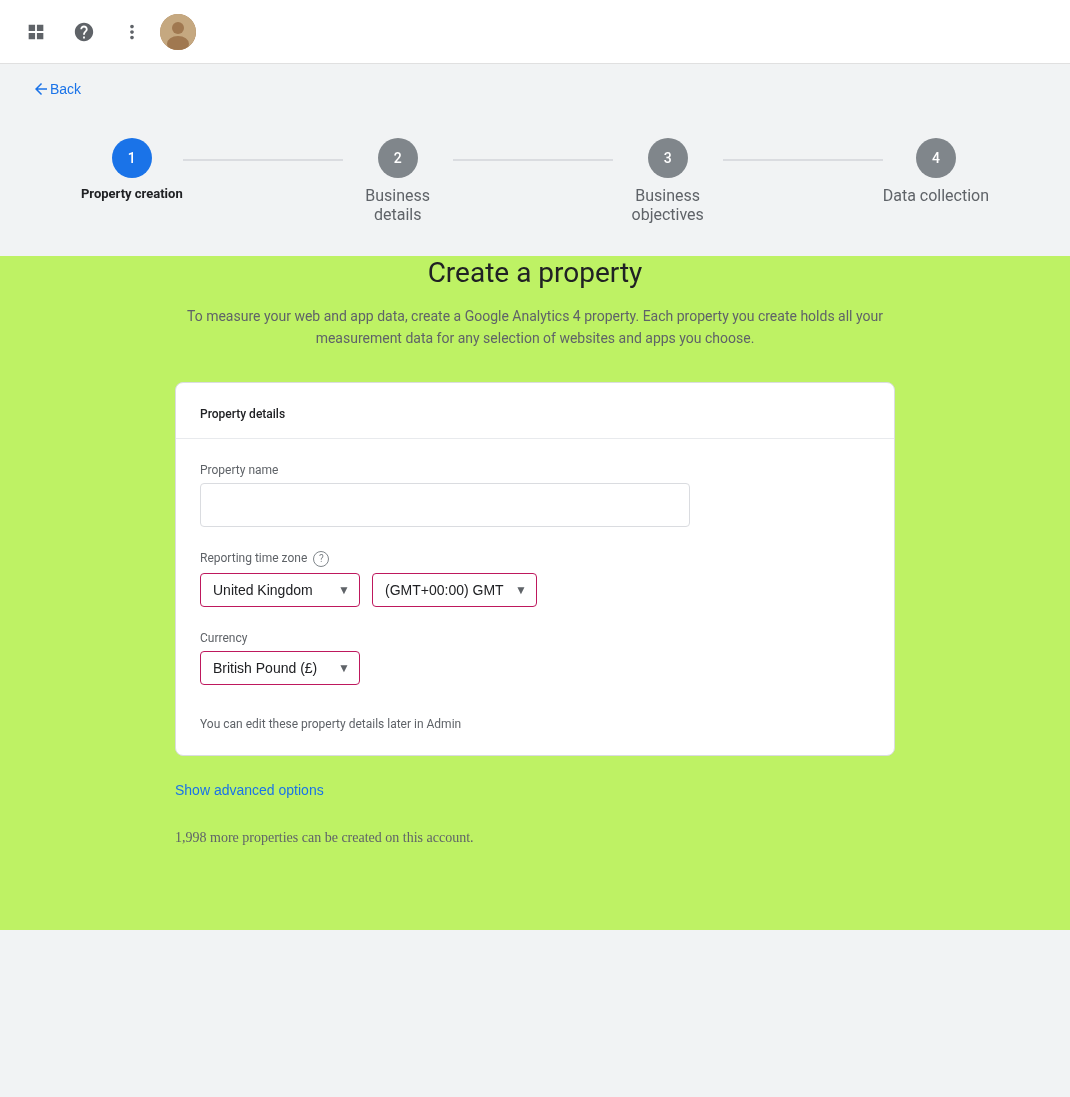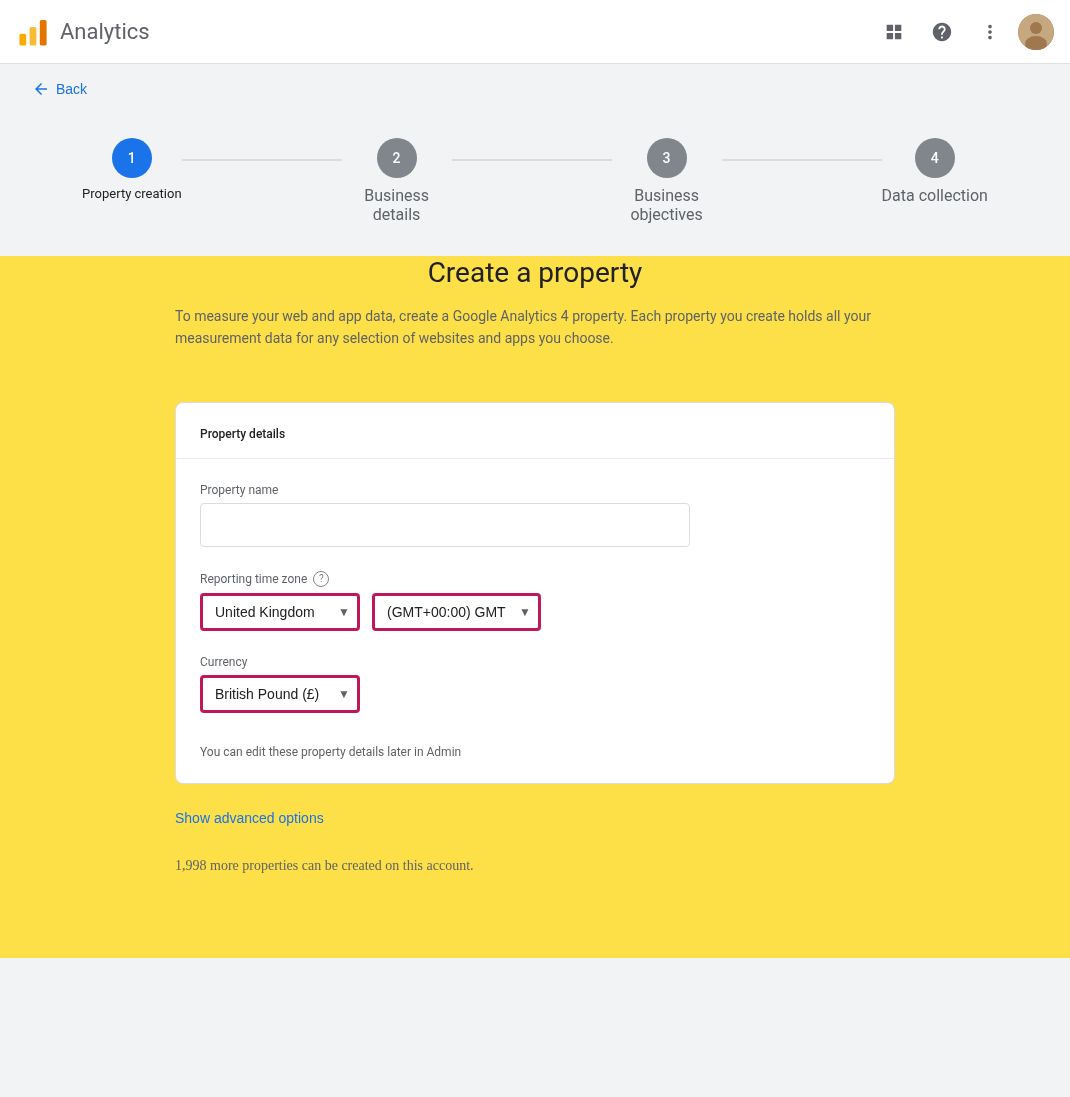--- a/index.html
+++ b/index.html
@@ -77,21 +77,20 @@
     }
 
     
     .back-bar {
       background: #f1f3f4;
       padding: 16px 32px;
     }
     .back-btn {
       display: flex;
       align-items: center;
-      gap: 6px;
       color: #1a73e8;
       font-size: 14px;
       background: none;
       border: none;
       cursor: pointer;
       font-weight: 500;
     }
 
     
     .stepper-container {
@@ -136,46 +135,46 @@
     }
     .step-label {
       margin-top: 8px;
       font-size: 16px;
       text-align: center;
       max-width: 110px;
       color: #5f6368;
     }
     .step-label.active {
       color: #202124;
-      font-weight: 400;
+      font-weight: 700;
       font-size: 13px;
     }
 
     
     .main-content {
       display: flex;
       flex-direction: column;
       align-items: center;
       padding: 0 32px 60px;
-      background: #fde047;
+      background: #bef264;
     }
     .page-title {
       font-size: 28px;
       font-weight: 400;
       color: #202124;
       margin-bottom: 16px;
       text-align: center;
     }
     .page-description {
       font-size: 14px;
       color: #5f6368;
-      text-align: left;
+      text-align: center;
       max-width: 720px;
       line-height: 1.6;
-      margin-bottom: 52px;
+      margin-bottom: 32px;
     }
 
     
     .card {
       background: #fff;
       border-radius: 8px;
       border: 1px solid #dadce0;
       width: 720px;
       padding: 0;
       margin-bottom: 24px;
@@ -192,21 +191,20 @@
     .card-body {
       padding: 24px;
     }
 
     
     .field-label {
       font-size: 12px;
       color: #5f6368;
       margin-bottom: 6px;
       display: flex;
-      align-items: center;
       gap: 6px;
     }
     .field-label .help-icon {
       width: 16px;
       height: 16px;
       border-radius: 50%;
       border: 1.5px solid #80868b;
       color: #80868b;
       font-size: 10px;
       display: inline-flex;
@@ -236,21 +234,21 @@
       align-items: center;
     }
     .select-wrapper {
       position: relative;
       display: inline-flex;
       align-items: center;
     }
     .select-field {
       appearance: none;
       background: #fff;
-      border: 3px solid #be185d;
+      border: 1px solid #be185d;
       border-radius: 4px;
       padding: 8px 32px 8px 12px;
       font-size: 14px;
       color: #202124;
       cursor: pointer;
       outline: none;
       min-width: 160px;
     }
     .select-arrow {
       position: absolute;
@@ -296,29 +294,20 @@
       font-weight: 500;
       cursor: not-allowed;
       height: 44px;
       min-width: 100px;
     }
   </style>
 </head>
 <body>
 
 <div class="topbar">
-  <div class="topbar-logo">
-
-    <svg class="logo-icon" viewBox="0 0 40 40" fill="none" xmlns="http://www.w3.org/2000/svg">
-      <rect x="4" y="22" width="8" height="14" rx="2" fill="#F9AB00"></rect>
-      <rect x="16" y="14" width="8" height="22" rx="2" fill="#F9AB00" opacity="0.8"></rect>
-      <rect x="28" y="6" width="8" height="30" rx="2" fill="#E37400"></rect>
-    </svg>
-    <span class="topbar-title">Analytics</span>
-  </div>
   <div class="topbar-actions">
     <button class="icon-btn" title="Apps">
       <svg width="22" height="22" viewBox="0 0 24 24" fill="currentColor">
         <path d="M4 4h7v7H4zm9 0h7v7h-7zM4 13h7v7H4zm9 0h7v7h-7z"></path>
       </svg>
     </button>
     <button class="icon-btn" title="Help">
       <svg width="22" height="22" viewBox="0 0 24 24" fill="currentColor">
         <path d="M12 2C6.48 2 2 6.48 2 12s4.48 10 10 10 10-4.48 10-10S17.52 2 12 2zm1 17h-2v-2h2v2zm2.07-7.75l-.9.92C13.45 12.9 13 13.5 13 15h-2v-.5c0-1.1.45-2.1 1.17-2.83l1.24-1.26c.37-.36.59-.86.59-1.41 0-1.1-.9-2-2-2s-2 .9-2 2H8c0-2.21 1.79-4 4-4s4 1.79 4 4c0 .88-.36 1.68-.93 2.25z"></path>
       </svg>

